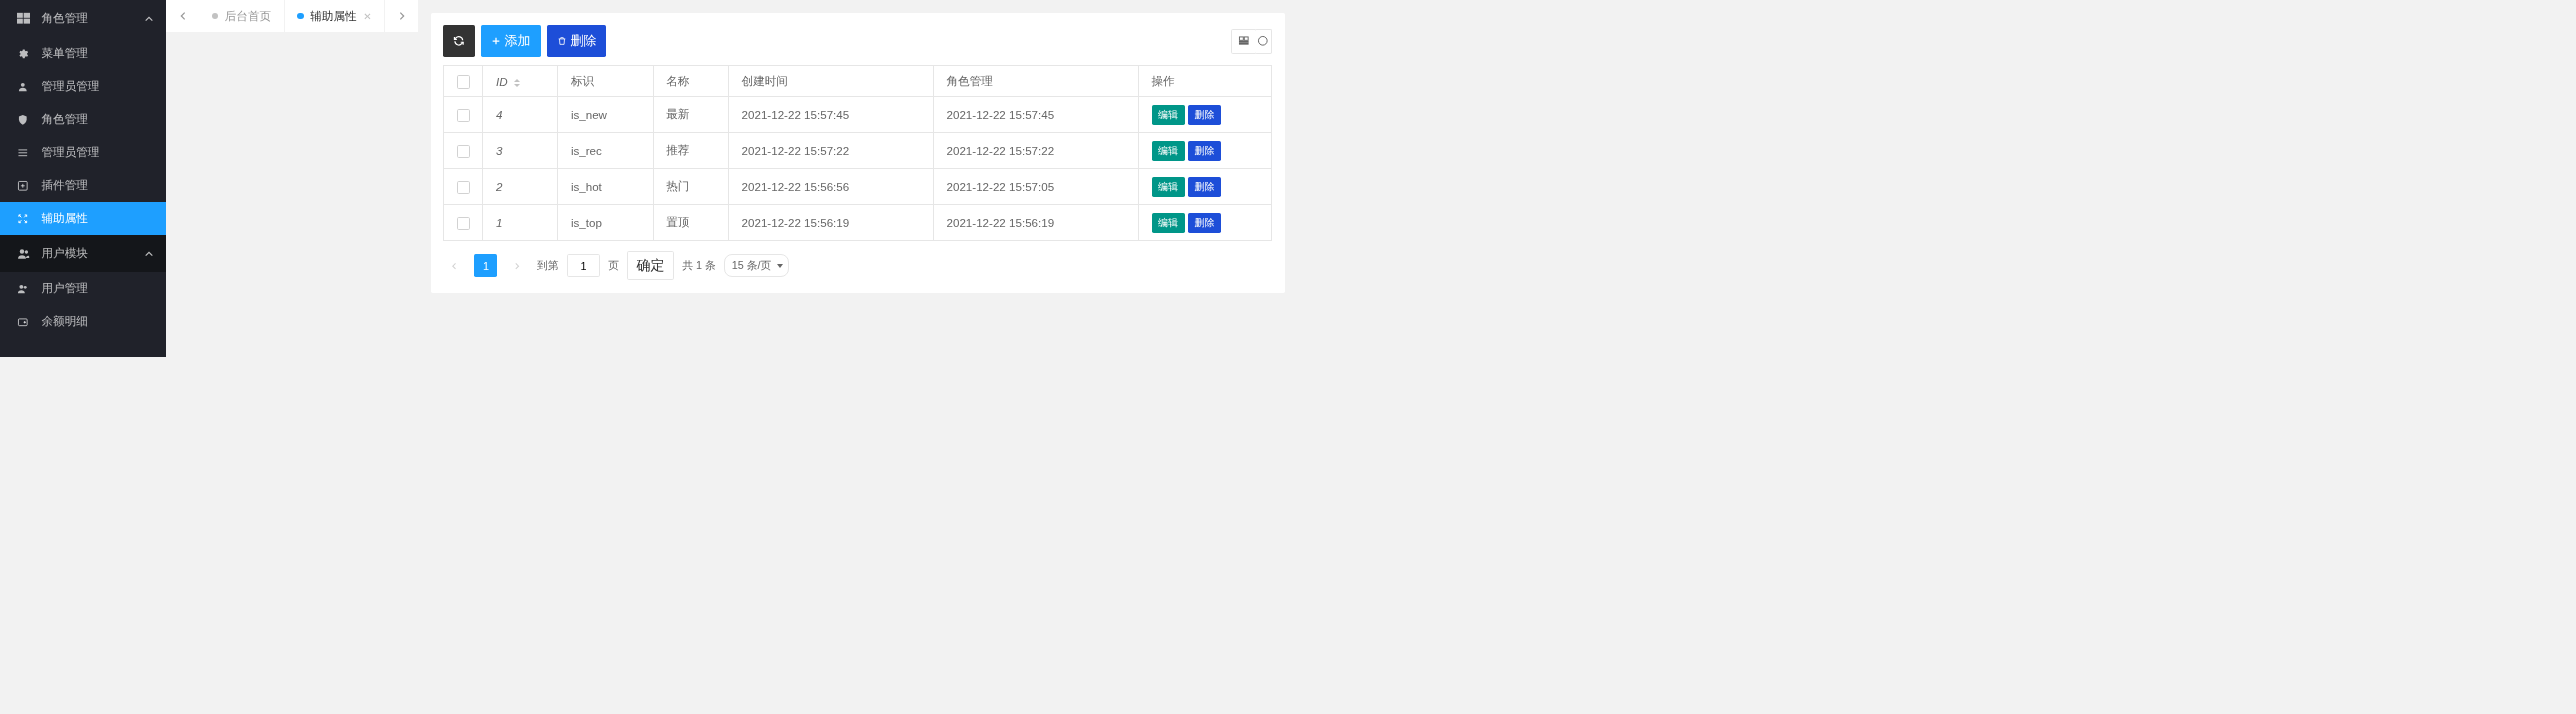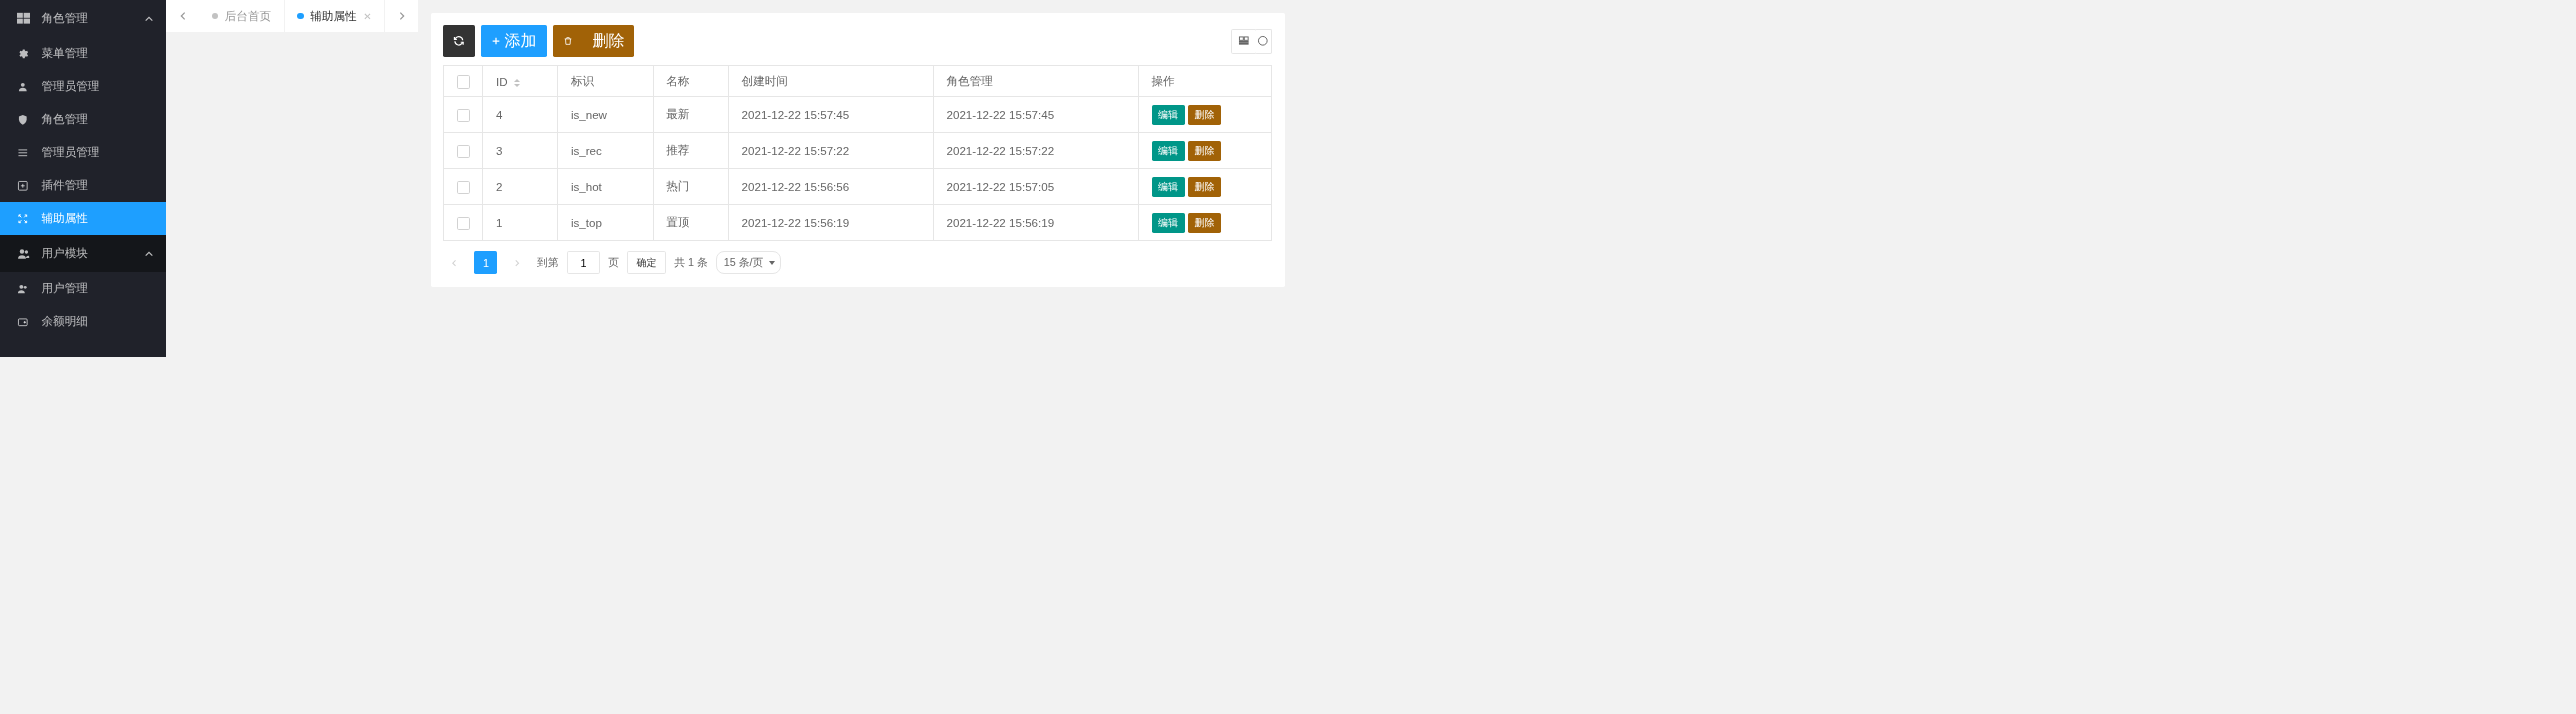--- a/index.html
+++ b/index.html
@@ -84,30 +84,30 @@
 
 .content-wrap { padding: 12.5px; flex: 1; overflow: auto; }
 .card { background: #fff; padding: 12.5px; border-radius: 1.7px; }
 
 
 .toolbar { display: flex; align-items: center; margin-bottom: 8.3px; }
 .btn {
   display: inline-flex; align-items: center;
   height: 25px; padding: 16px 10px;
   border-radius: 1.7px;
-  font-size: 16px;
+  font-size: 13px;
   cursor: pointer;
   border: none;
   color: #fff;
   margin-right: 6.6px;
 }
 .btn-sm { height: 20px; padding: 0 6.6px; font-size: 10px; margin-right: 3.3px;}
 .btn-dark { background: #333; }
 .btn-primary { background: #1E9FFF; }
-.btn-danger { background: #a16207; gap: 16px; }
+.btn-danger { background: #1d4ed8; }
 .btn-green { background: #009688; }
 .btn .icon { margin-right: 3.3px; display: inline-flex; }
 .btn .icon.only { margin-right: 0; }
 .toolbar-right { margin-left: auto; display: flex; }
 .tool-icon-btn {
   width: 25px; height: 25px;
   border: 0.8px solid #e6e6e6;
   display: inline-flex; align-items: center; justify-content: center;
   cursor: pointer; color: #666;
   border-radius: 1.7px;
@@ -122,21 +122,21 @@
 .tbl th, .tbl td {
   border: 0.8px solid #e6e6e6;
   padding: 7.5px 12.5px;
   text-align: left;
   font-size: 11.6px;
   font-weight: normal;
 }
 .tbl th { background: #fff; color: #666; }
 .tbl td { color: #666; }
 .checkbox-cell { width: 33px; text-align: center; padding: 7.5px 0; }
-.col-id { width: 75px; text-align: center; }
+.col-id { width: 75px; text-align: center; font-style: italic; }
 .col-actions { width: 133px; text-align: center; }
 .col-actions .btn-sm:last-child { margin-right: 0; }
 input[type="checkbox"].layui-cb {
   appearance: none;
   width: 13.3px; height: 13.3px;
   border: 0.8px solid #d2d2d2;
   border-radius: 1.7px;
   vertical-align: middle;
   cursor: pointer;
   background: #fff;
@@ -161,24 +161,24 @@
   border-radius: 1.7px; cursor: pointer;
 }
 .page-num.active { background: #1E9FFF; color: #fff; }
 .pager-input {
   width: 33px; height: 23px;
   border: 0.8px solid #e6e6e6; border-radius: 1.7px;
   text-align: center;
   font-size: 10.8px;
 }
 .pager-btn {
-  height: 23px; padding: 0 8.3px;
+  height: 29px; padding: 0 8.3px;
   border: 0.8px solid #e6e6e6; background: #fff;
   border-radius: 1.7px; cursor: pointer;
-  font-size: 10px; color: #333;
+  font-size: 14px; color: #333;
 }
 .pager-select {
   height: 23px;
   border: 0.8px solid #e6e6e6; border-radius: 8px;
   padding: 0 16.6px 0 6.6px;
   font-size: 10.8px;
   background: #fff;
   position: relative;
   display:inline-flex; align-items:center;
   cursor: pointer;

